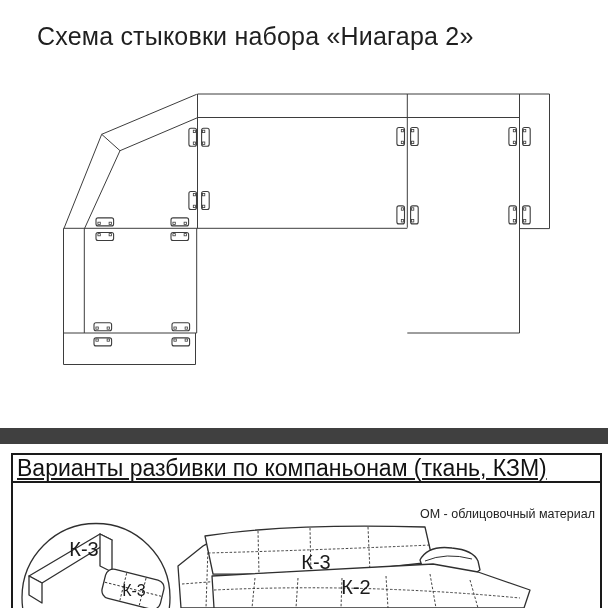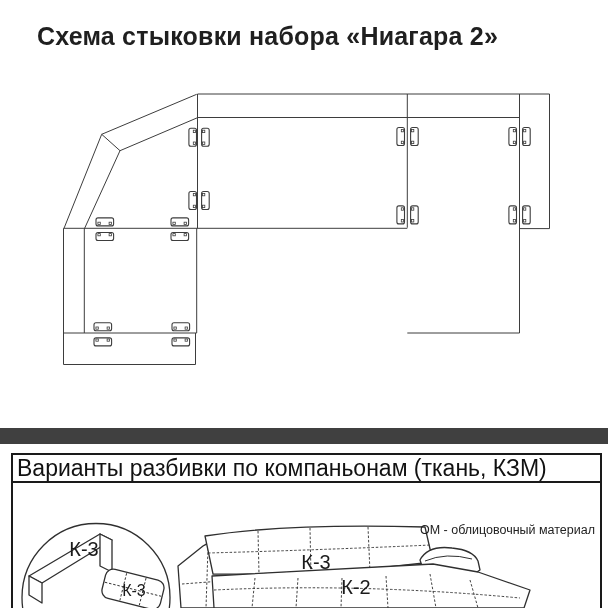--- a/index.html
+++ b/index.html
@@ -7,48 +7,49 @@
     position:relative;
     width:608px;height:608px;
     background:#ffffff;
     overflow:hidden;
     font-family:"Liberation Sans", sans-serif;
     color:#1b1b1b;
   }
   .abs{position:absolute;}
   #page-title{
     left:37px;top:22px;
-    font-size:25px;font-weight:700;
+    font-size:25px;font-weight:400;
     color:#1f1f1f;
     white-space:nowrap;
     letter-spacing:0.2px;
   }
   #scheme-svg{left:0;top:0;}
   #divider-bar{
     left:0;top:428px;width:608px;height:16px;
     background:#404040;
   }
   #info-box{
     left:11px;top:453px;width:591px;height:155px;
     border:2px solid #1a1a1a;border-bottom:none;
     box-sizing:border-box;
+    text-decoration:underline;
   }
   .info-row{
     height:26px;
     border-bottom:2px solid #1a1a1a;
     font-size:23px;
     display:flex;align-items:center;
     padding-left:4px;
     white-space:nowrap;
     color:#111;
   }
   .info-row.second{height:24px;}
   #om-note{
     position:absolute;
-    top:68px;right:5px;
+    top:52px;right:5px;
     font-size:12.5px;
     color:#222;
     white-space:nowrap;
   }
   #illustration-svg{left:0;top:509px;}
   svg text{font-family:"Liberation Sans", sans-serif;fill:#1b1b1b;}
   .k-label{font-size:20px;}
   .k-label-small{font-size:16px;}
 </style>
 </head>

